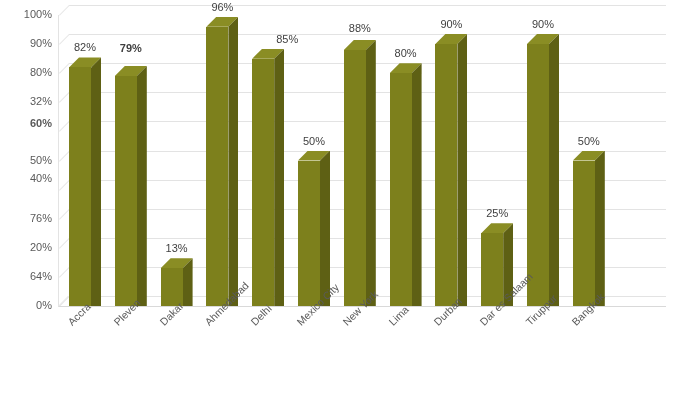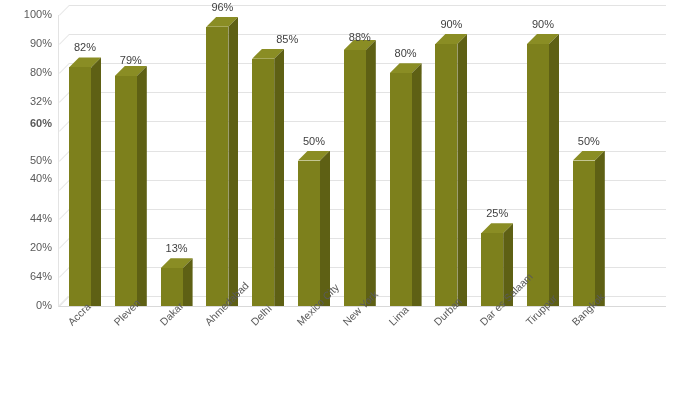--- a/index.html
+++ b/index.html
@@ -80,39 +80,39 @@
     <div class="floor-slope"></div>
 
     <div class="ylab-wrap" id="ylabels">
         <div class="ylab" style="top: 9px;">100%</div>
         <div class="ylab" style="top: 38.1px;">90%</div>
         <div class="ylab" style="top: 67.2px;">80%</div>
         <div class="ylab" style="top: 96.3px;">32%</div>
         <div class="ylab" style="top: 118px; font-weight: bold;">60%</div>
         <div class="ylab" style="top: 154.5px;">50%</div>
         <div class="ylab" style="top: 173px;">40%</div>
-        <div class="ylab" style="top: 212.7px;">44%</div>
+        <div class="ylab" style="top: 212.7px;">76%</div>
         <div class="ylab" style="top: 241.8px;">20%</div>
         <div class="ylab" style="top: 270.9px;">64%</div>
         <div class="ylab" style="top: 300px;">0%</div>
       </div>
 
     <div id="bars">
         <div class="bar" style="left: 69px; top: 57.38px; height: 248.62px;">
           <div class="top" style="top: 0px; left: 0px; width: 32px; clip-path: polygon(0px 100%, 10px 0px, 100% 0px, calc(100% - 10px) 100%);"></div>
           <div class="side" style="left: 22px; height: 248.62px;"></div>
           <div class="front" style="height: 238.62px;"></div>
         </div>
         <div class="dlabel" style="left: 55px; top: 42.38px;">82%</div>
         <div class="bar" style="left: 114.8px; top: 66.11px; height: 239.89px;">
           <div class="top" style="top: 0px; left: 0px; width: 32px; clip-path: polygon(0px 100%, 10px 0px, 100% 0px, calc(100% - 10px) 100%);"></div>
           <div class="side" style="left: 22px; height: 239.89px;"></div>
           <div class="front" style="height: 229.89px;"></div>
         </div>
-        <div class="dlabel" style="left: 100.8px; top: 55px;">79%</div>
+        <div class="dlabel" style="left: 100.8px; top: 43px; font-weight: bold;">79%</div>
         <div class="bar" style="left: 160.6px; top: 258.17px; height: 47.83px;">
           <div class="top" style="top: 0px; left: 0px; width: 32px; clip-path: polygon(0px 100%, 10px 0px, 100% 0px, calc(100% - 10px) 100%);"></div>
           <div class="side" style="left: 22px; height: 47.83px;"></div>
           <div class="front" style="height: 37.83px;"></div>
         </div>
         <div class="dlabel" style="left: 146.6px; top: 243.17px;">13%</div>
         <div class="bar" style="left: 206.4px; top: 16.64px; height: 289.36px;">
           <div class="top" style="top: 0px; left: 0px; width: 32px; clip-path: polygon(0px 100%, 10px 0px, 100% 0px, calc(100% - 10px) 100%);"></div>
           <div class="side" style="left: 22px; height: 289.36px;"></div>
           <div class="front" style="height: 279.36px;"></div>
@@ -128,21 +128,21 @@
           <div class="top" style="top: 0px; left: 0px; width: 32px; clip-path: polygon(0px 100%, 10px 0px, 100% 0px, calc(100% - 10px) 100%);"></div>
           <div class="side" style="left: 22px; height: 155.5px;"></div>
           <div class="front" style="height: 145.5px;"></div>
         </div>
         <div class="dlabel" style="left: 284px; top: 135.5px;">50%</div>
         <div class="bar" style="left: 343.8px; top: 39.92px; height: 266.08px;">
           <div class="top" style="top: 0px; left: 0px; width: 32px; clip-path: polygon(0px 100%, 10px 0px, 100% 0px, calc(100% - 10px) 100%);"></div>
           <div class="side" style="left: 22px; height: 266.08px;"></div>
           <div class="front" style="height: 256.08px;"></div>
         </div>
-        <div class="dlabel" style="left: 329.8px; top: 32px;">88%</div>
+        <div class="dlabel" style="left: 329.8px; top: 23px;">88%</div>
         <div class="bar" style="left: 389.6px; top: 63.2px; height: 242.8px;">
           <div class="top" style="top: 0px; left: 0px; width: 32px; clip-path: polygon(0px 100%, 10px 0px, 100% 0px, calc(100% - 10px) 100%);"></div>
           <div class="side" style="left: 22px; height: 242.8px;"></div>
           <div class="front" style="height: 232.8px;"></div>
         </div>
         <div class="dlabel" style="left: 375.6px; top: 48.2px;">80%</div>
         <div class="bar" style="left: 435.4px; top: 34.1px; height: 271.9px;">
           <div class="top" style="top: 0px; left: 0px; width: 32px; clip-path: polygon(0px 100%, 10px 0px, 100% 0px, calc(100% - 10px) 100%);"></div>
           <div class="side" style="left: 22px; height: 271.9px;"></div>
           <div class="front" style="height: 261.9px;"></div>

